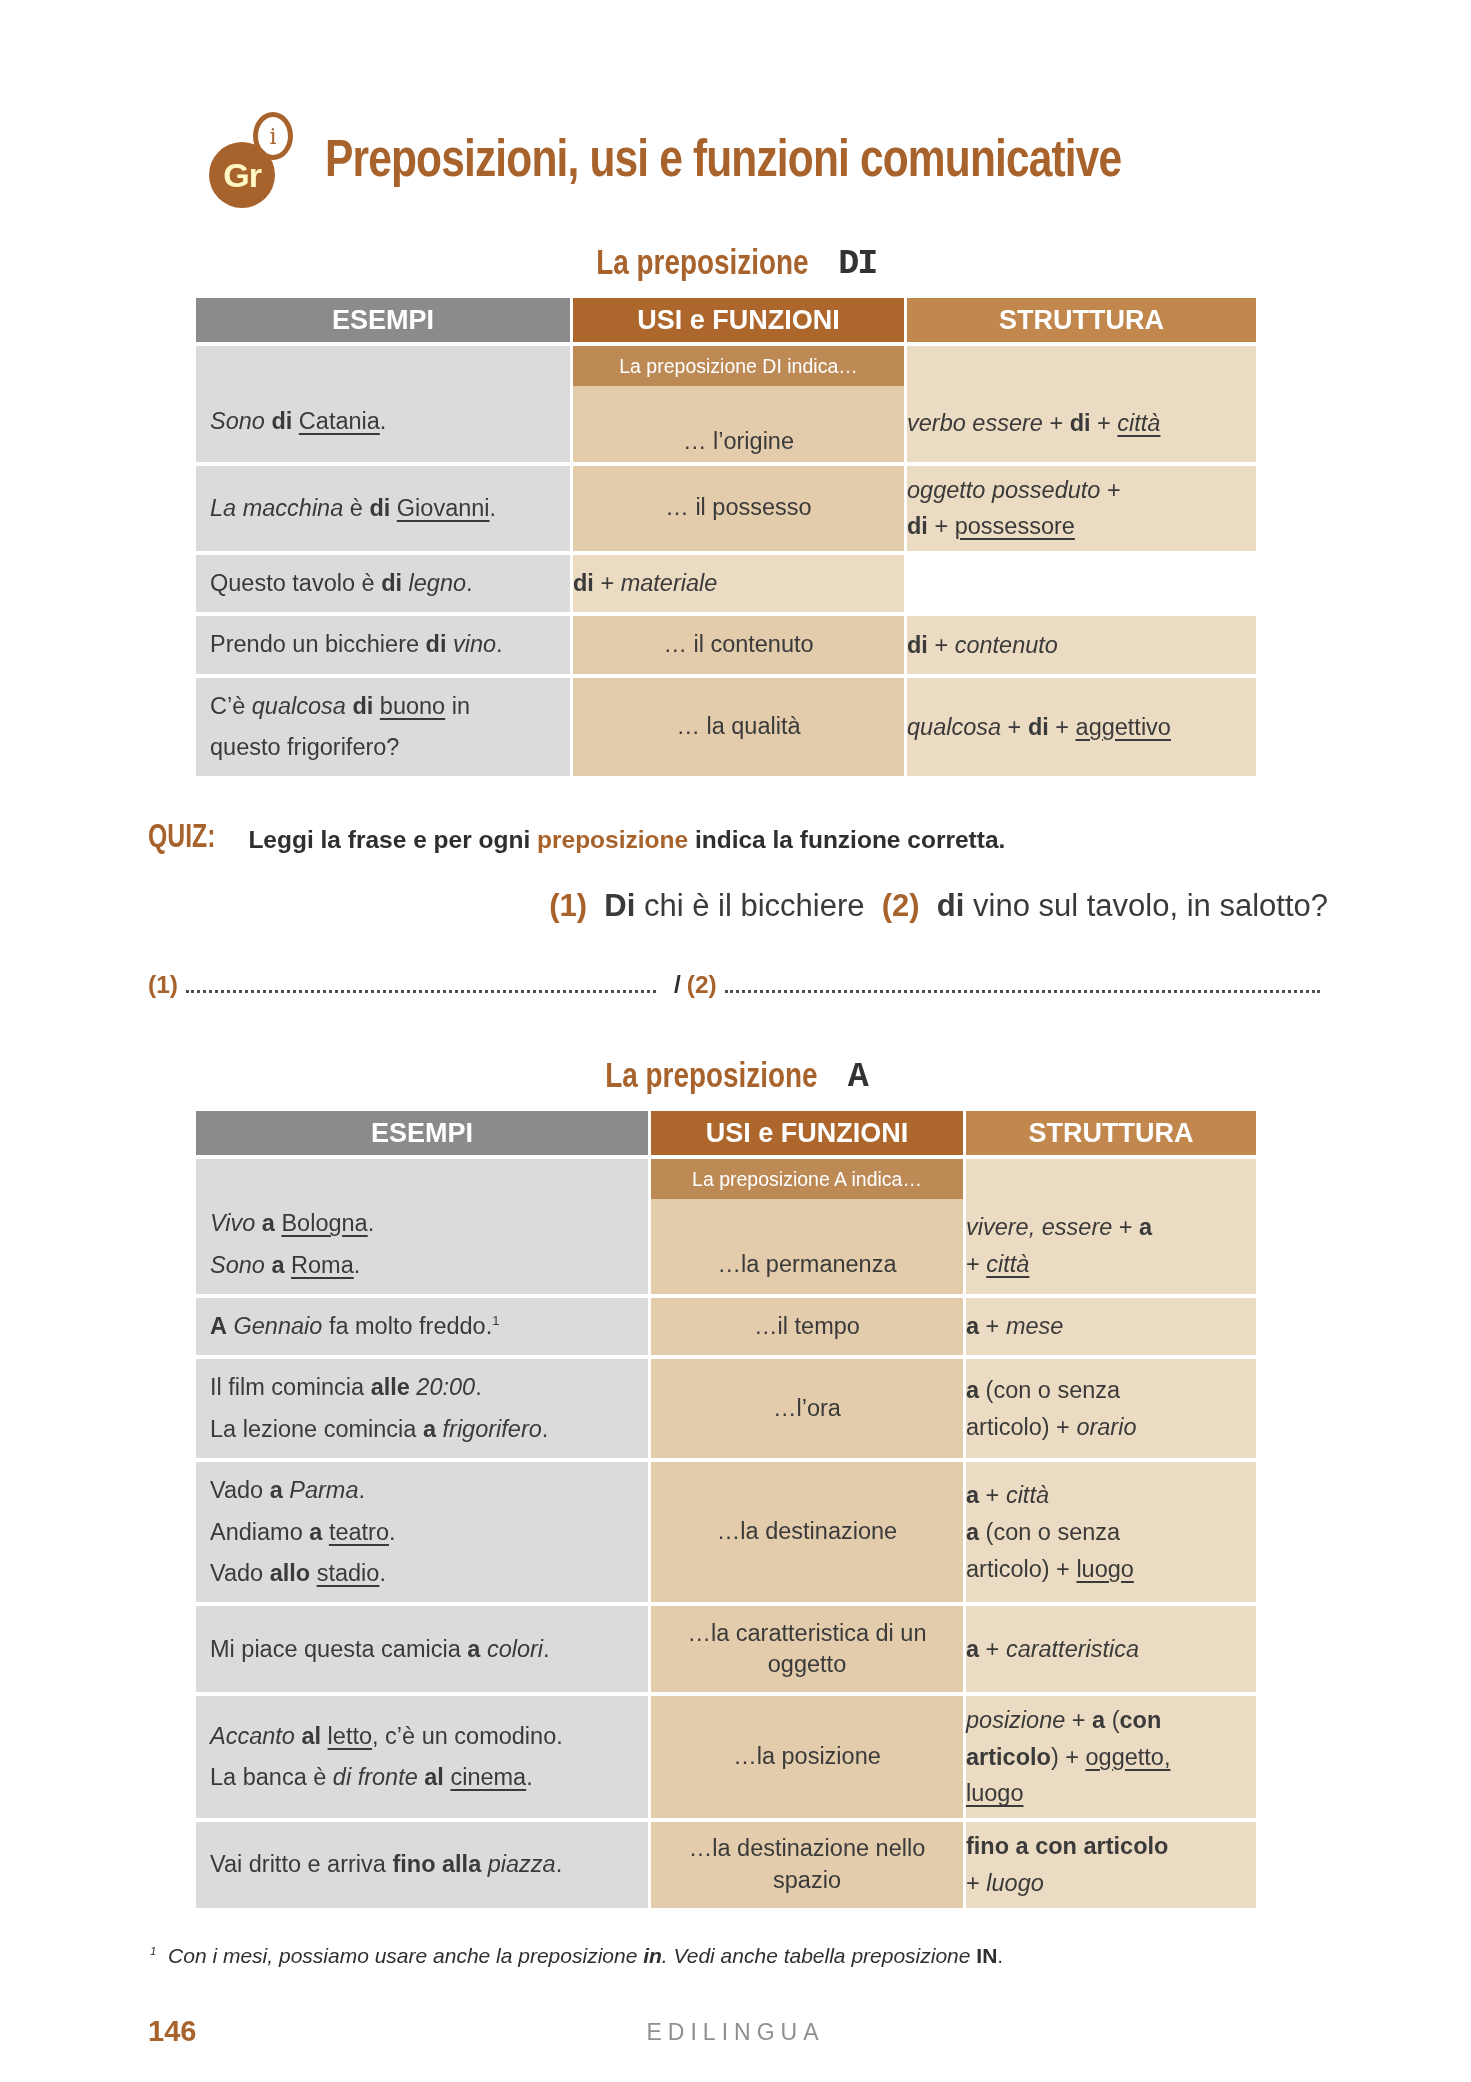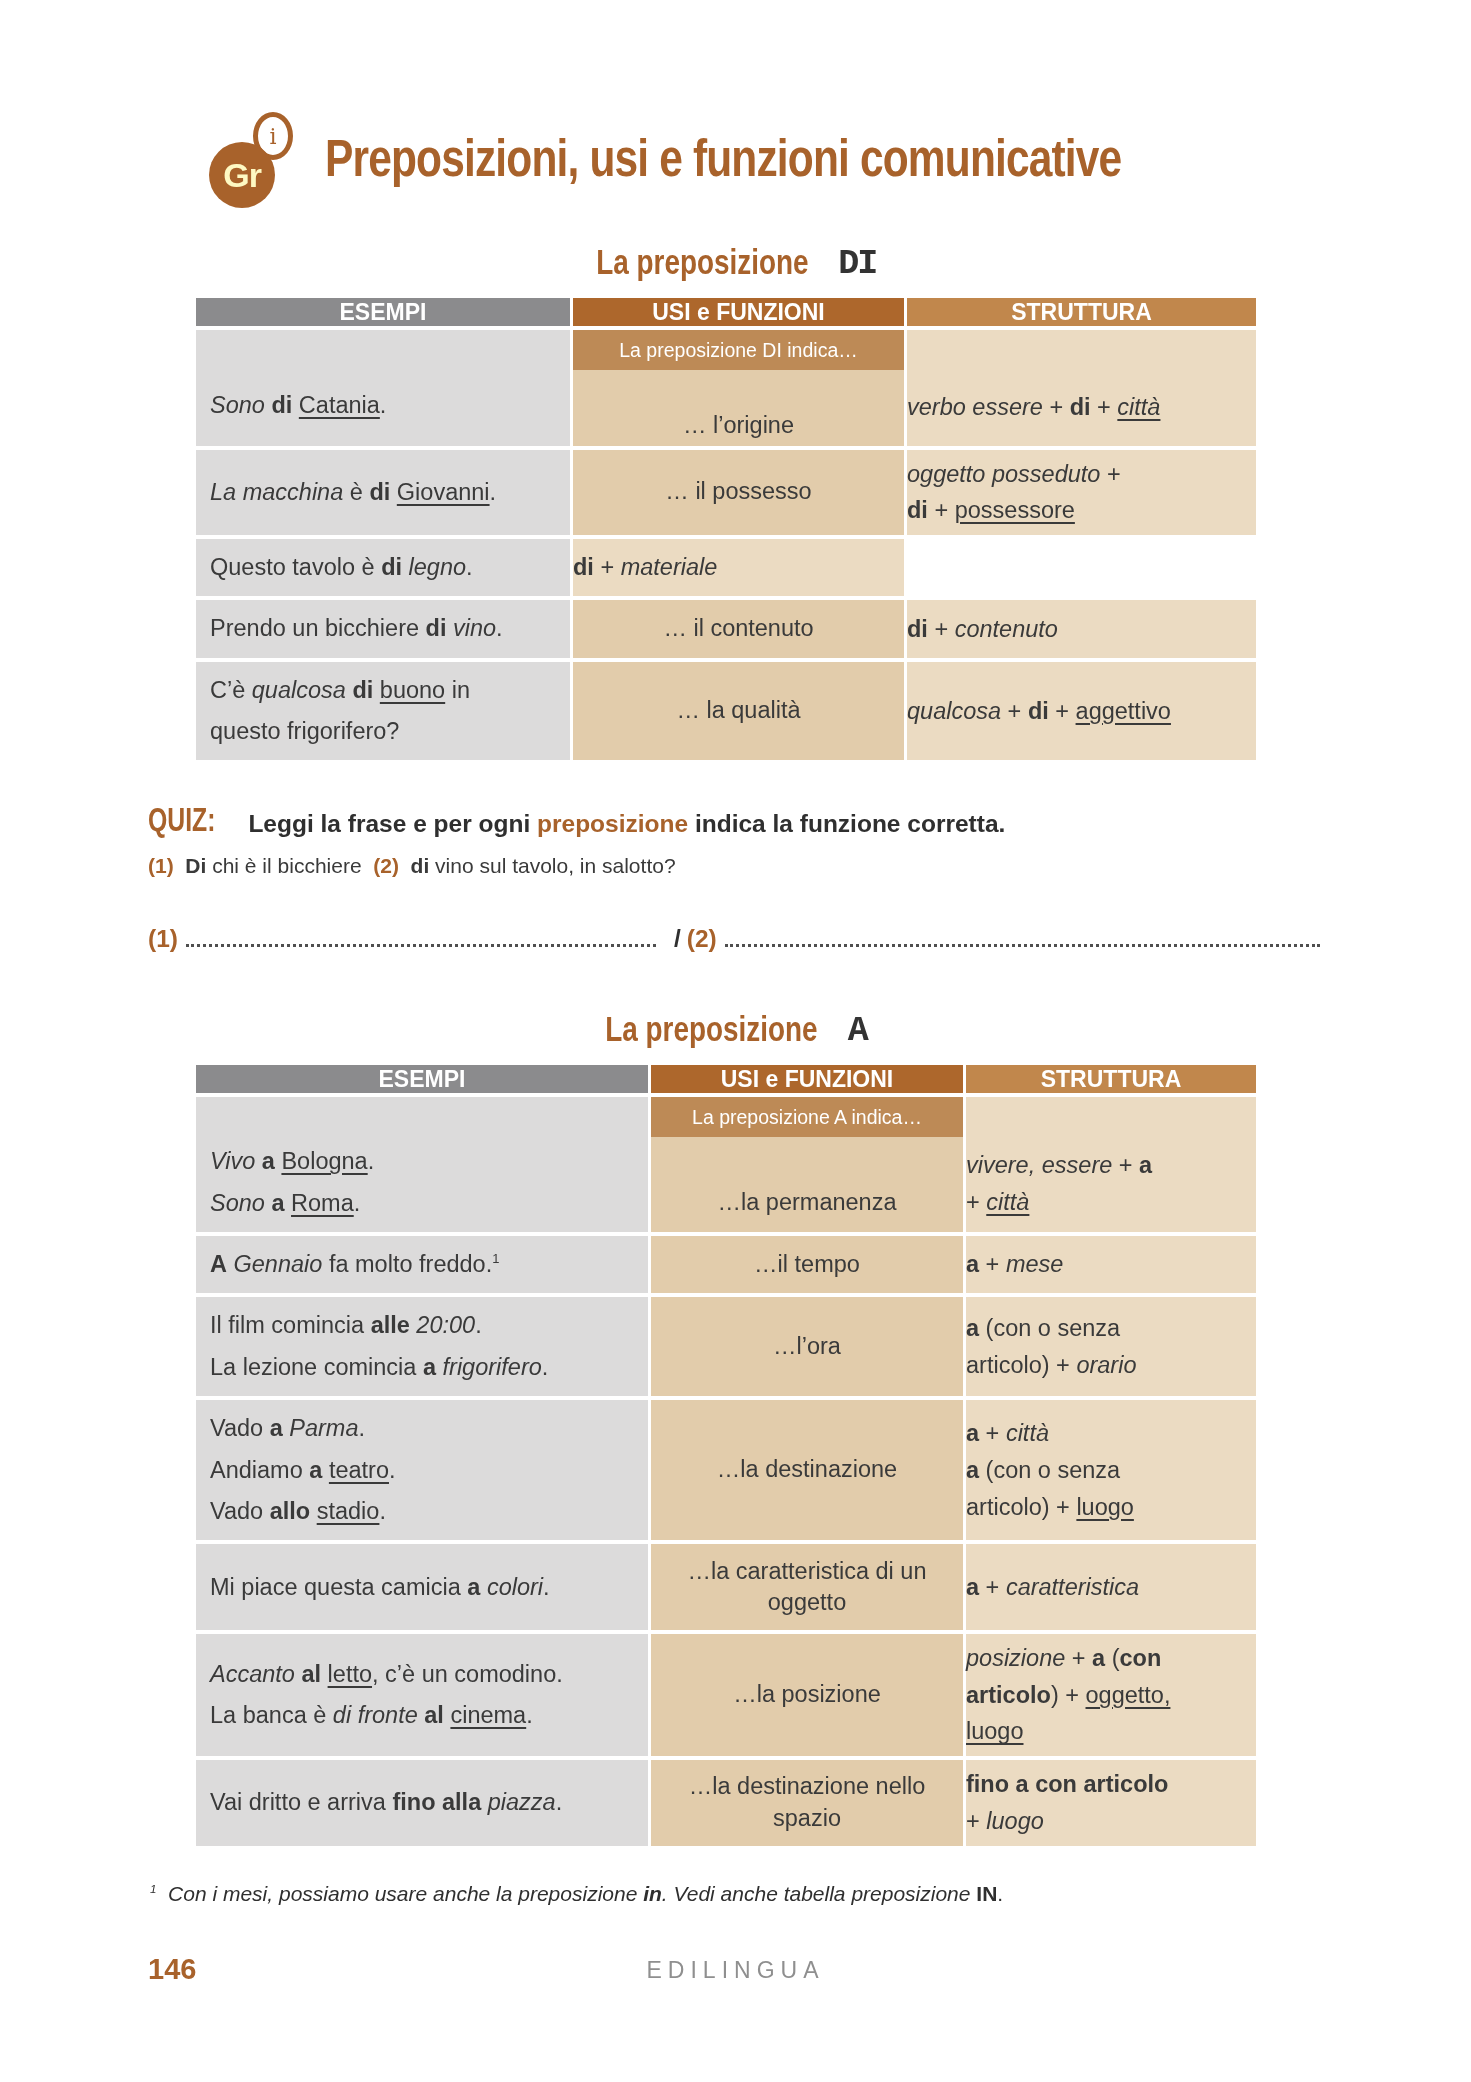--- a/index.html
+++ b/index.html
@@ -56,22 +56,22 @@
     font-family:"Liberation Mono",monospace;font-weight:bold;font-size:35px;color:#333;
     display:inline-block;margin-left:2px;letter-spacing:-2px;
   }
 
   
   .gtable{margin-top:14px;display:flex;flex-direction:column;row-gap:4px;}
   .trow{display:grid;column-gap:3px;}
   .t-di .trow{grid-template-columns:374px 331px 349px;}
   .t-a  .trow{grid-template-columns:452px 312px 290px;}
   .thead .cell{
-    height:28px;display:flex;align-items:center;justify-content:center;
-    color:#fff;font-weight:bold;font-size:23px;
+    height:44px;display:flex;align-items:center;justify-content:center;
+    color:#fff;font-weight:bold;font-size:27px;
   }
   .th-esempi{background:var(--header-gray);}
   .th-usi{background:var(--header-brown);}
   .th-str{background:var(--header-tan);}
 
   .cell{box-sizing:border-box;}
   .body-row .esempi{
     background:var(--cell-gray);display:flex;flex-direction:column;justify-content:center;
     padding:8px 10px 8px 14px;font-size:23.5px;
   }
@@ -107,21 +107,21 @@
   .h136{min-height:136px;} .h116{min-height:116px;}
 
   
   .quiz{margin:44px 0 0 148px;width:1180px;}
   .quiz-head{display:flex;align-items:baseline;gap:16px;}
   .quiz-label{
     color:var(--accent);font-weight:bold;font-size:31px;display:inline-block;
     transform:scale(0.8,1.1);transform-origin:left bottom;white-space:nowrap;
   }
   .quiz-intro{font-weight:bold;font-size:24.5px;color:#2f2f2f;}
-  .quiz-question{margin-top:14px;font-size:21px;}
+  .quiz-question{margin-top:32px;font-size:31px;text-align:right;}
   .quiz-answers{margin-top:44px;display:flex;align-items:flex-end;font-size:24.5px;}
   .answer-num{color:var(--accent);font-weight:bold;flex:0 0 auto;}
   .answer-slash{flex:0 0 auto;padding:0 6px 0 10px;font-weight:bold;color:#2f2f2f;}
   .answer-blank{border-bottom:3px dotted #4f4f4f;height:22px;margin:0 8px 6px 8px;}
   .blank-1{flex:0 0 470px;}
   .blank-2{flex:1;}
 
   
   .footnote{margin:34px 0 0 150px;font-size:21px;color:#2f2f2f;}
   .footnote .rich-line{line-height:1.3;}

